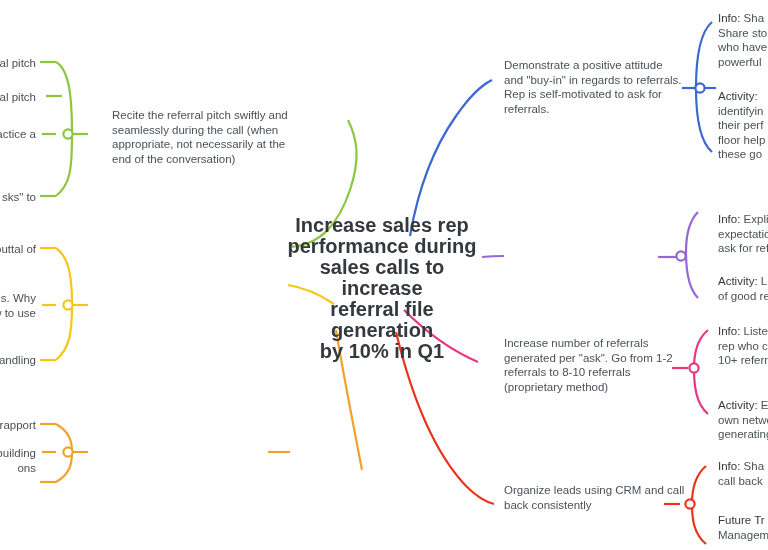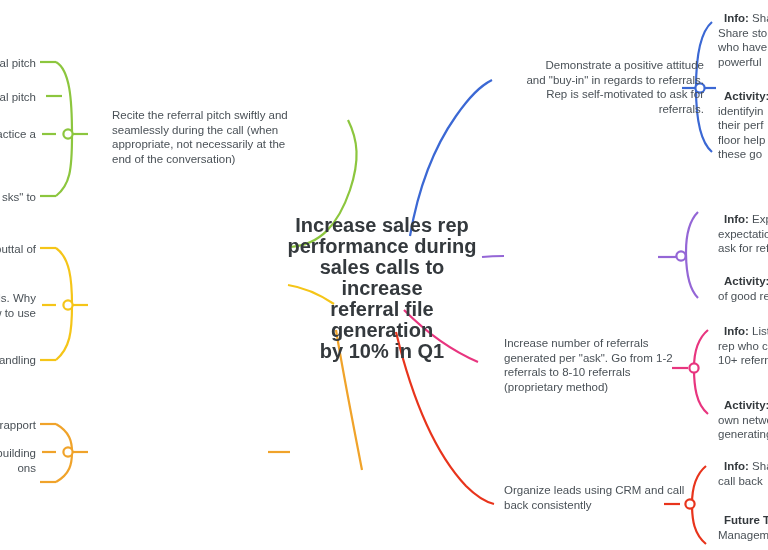--- a/index.html
+++ b/index.html
@@ -12,21 +12,21 @@
   .node-text{
     position:absolute;color:#4a5157;font-size:11.5px;line-height:14.5px;
     font-family:"Liberation Sans",sans-serif;white-space:pre-line;
   }
   .center-node{
     position:absolute;left:282px;top:215px;width:200px;
     text-align:center;color:#34393d;font-size:20px;line-height:21px;
     font-weight:bold;font-family:"Liberation Sans",sans-serif;white-space:pre-line;
   }
   .leaf{position:absolute;color:#4a5157;font-size:11.5px;line-height:14.5px;white-space:pre-line;}
-  .leaf b,.lead{font-weight:bold;color:#34393d;margin-left:6px;}
+  .leaf b,.lead{font-weight:normal;color:#34393d;}
   .rt{left:718px;width:190px;}
   .lt{text-align:right;width:190px;}
 </style>
 </head>
 <body>
 
 <div id="canvas">
 
   <svg class="lines" viewBox="0 0 768 550">
 
@@ -100,21 +100,21 @@
 
   <div class="leaf lt" style="left:-154px;top:242px;">ebuttal of</div>
   <div class="leaf lt" style="left:-154px;top:291px;">tals. Why
 w to use</div>
   <div class="leaf lt" style="left:-154px;top:353px;">handling</div>
 
   <div class="leaf lt" style="left:-154px;top:418px;">g rapport</div>
   <div class="leaf lt" style="left:-154px;top:446px;">t-building
 ons</div>
 
-  <div class="node-text" style="left:504px;top:58px;width:200px;text-align:right;">Demonstrate a positive attitude
+  <div class="node-text" style="left:504px;top:58px;width:200px;">Demonstrate a positive attitude
 and "buy-in" in regards to referrals.
 Rep is self-motivated to ask for
 referrals.</div>
 
 
   <div class="node-text" style="left:504px;top:336px;width:200px;">Increase number of referrals
 generated per "ask". Go from 1-2
 referrals to 8-10 referrals
 (proprietary method)</div>
 

